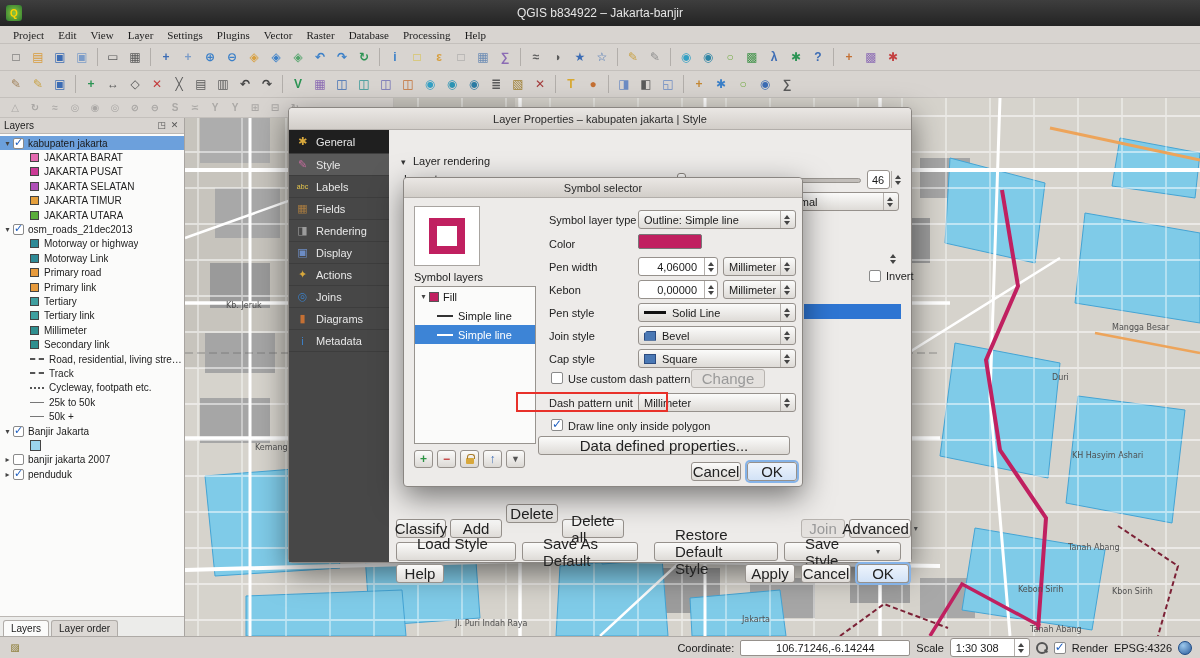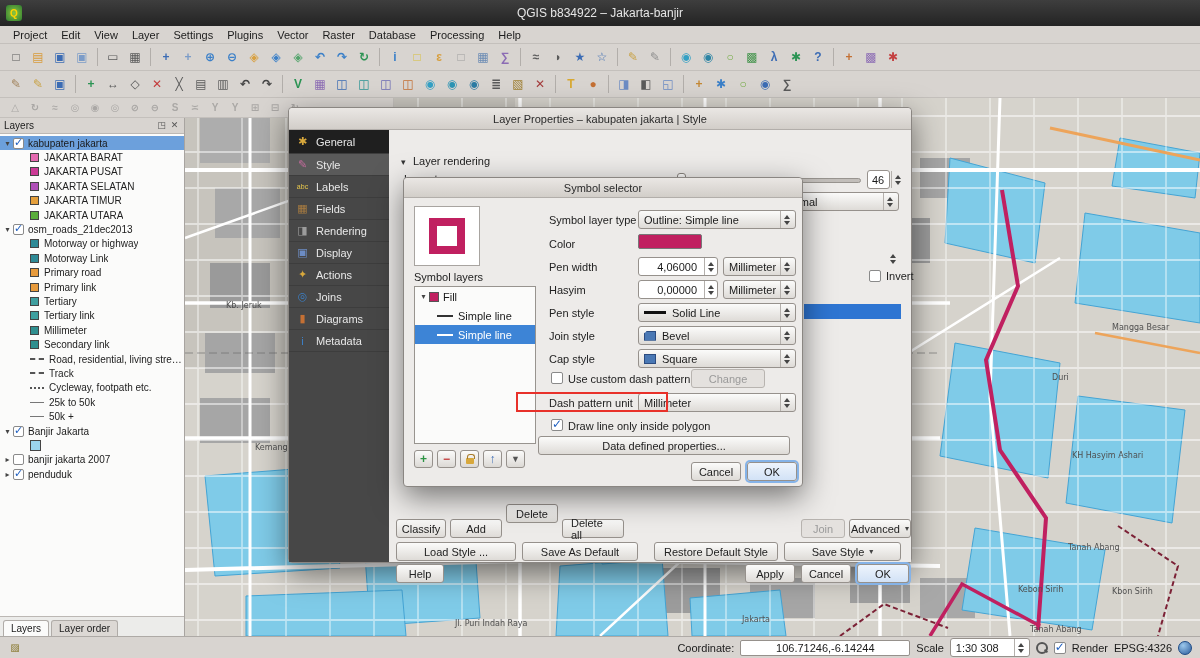--- a/index.html
+++ b/index.html
@@ -3,21 +3,21 @@
 <meta charset="utf-8">
 <style>
 *{margin:0;padding:0;box-sizing:border-box;}
 body{background:#444;font-family:"Liberation Sans","DejaVu Sans",sans-serif;font-size:11px;color:#1a1a1a;}
 #app{position:relative;width:1200px;height:658px;overflow:hidden;background:#d8d4d0;}
 
 
 .titlebar{height:26px;background:linear-gradient(#3e3e3e,#232323);color:#e6e6e6;display:flex;align-items:center;justify-content:center;font-size:12px;position:relative;}
 .app-icon{position:absolute;left:6px;top:5px;width:16px;height:16px;border-radius:3px;background:radial-gradient(#8cc63f,#2e7d32);color:#ffd400;font-size:10px;font-weight:bold;display:flex;align-items:center;justify-content:center;}
 .menubar{height:18px;background:#d8d4d0;display:flex;align-items:center;padding-left:6px;border-bottom:1px solid #c4c0bc;}
-.menu-item{padding:1px 7px;color:#1c1c1c;}
+.menu-item{padding:1px 7px;color:#1c1c1c;font-family:Liberation Serif, serif;}
 .toolbar{height:27px;background:#d8d4d0;display:flex;align-items:center;padding-left:5px;border-bottom:1px solid #c4c0bc;}
 .tb-icon{width:20px;height:20px;margin:0 1px;border-radius:3px;display:flex;align-items:center;justify-content:center;font-size:12px;font-weight:bold;}
 .tb-sep{width:1px;height:18px;background:#b2aeaa;margin:0 4px;}
 .toolbar.disabled .tb-icon{opacity:.4;}
 #toolbar3{position:absolute;left:0;top:98px;width:394px;height:20px;z-index:3;border-right:1px solid #c4c0bc;}
 #toolbar3 .tb-icon{width:18px;height:16px;font-size:10px;}
 
 
 #map-wrap{position:absolute;left:0;top:98px;width:1200px;height:538px;z-index:1;}
 .maplabel{font-size:8px;fill:#4f4f4f;font-family:"DejaVu Sans",sans-serif;}
@@ -53,21 +53,21 @@
 
 #statusbar{position:absolute;left:0;bottom:0;width:1200px;height:22px;background:#d8d4d0;border-top:1px solid #aeaaa6;display:flex;align-items:center;padding:0 8px;gap:6px;z-index:6;font-size:11px;}
 .field{background:#fff;border:1px solid #96918c;border-radius:2px;height:16px;display:flex;align-items:center;padding:0 6px;}
 .sb-icon{width:14px;height:14px;display:flex;align-items:center;justify-content:center;font-size:10px;color:#8a7a30;}
 .globe{width:14px;height:14px;border-radius:50%;background:radial-gradient(circle at 35% 30%,#9cc8ec,#2c5c9c);border:1px solid #1d4b86;}
 .mag{width:12px;height:12px;position:relative;}
 .mag::before{content:"";position:absolute;left:0;top:0;width:8px;height:8px;border:2px solid #555;border-radius:50%;}
 .mag::after{content:"";position:absolute;left:8px;top:8px;width:4px;height:2px;background:#555;transform:rotate(45deg);}
 
 
-.btn{position:absolute;height:19px;display:flex;align-items:center;justify-content:center;padding:0 8px;background:linear-gradient(#fbfbfa,#dedbd7);border:1px solid #96918c;border-radius:3px;font-size:11px;color:#222;}
+.btn{position:absolute;height:19px;display:flex;align-items:center;justify-content:center;padding:0 20px;background:linear-gradient(#fbfbfa,#dedbd7);border:1px solid #96918c;border-radius:3px;font-size:15px;color:#222;}
 .btn.disabled{color:#9a9a9a;background:#e4e1de;border-color:#b8b4b0;}
 .btn.dropdown::after{content:"▾";font-size:8px;margin-left:5px;color:#444;}
 .btn.focused{box-shadow:0 0 0 2px #85b3e8;background:linear-gradient(#eef4fc,#d2e2f6);}
 .combo{position:absolute;height:19px;background:linear-gradient(#fbfbfa,#dedbd7);border:1px solid #96918c;border-radius:3px;display:flex;align-items:center;padding:0 2px 0 5px;font-size:11px;}
 .combo .combo-val{flex:1;overflow:hidden;white-space:nowrap;}
 .combo-btns,.spin-btns{width:13px;display:flex;flex-direction:column;align-items:center;justify-content:center;gap:2px;border-left:1px solid #b4b0ac;height:100%;margin-left:4px;flex:none;}
 .combo-btns i,.spin-btns i{width:0;height:0;border-left:3px solid transparent;border-right:3px solid transparent;}
 .combo-btns i.up,.spin-btns i.up{border-bottom:4px solid #444;}
 .combo-btns i.dn,.spin-btns i.dn{border-top:4px solid #444;}
 .spin{position:absolute;height:19px;background:#fff;border:1px solid #96918c;border-radius:3px;display:flex;align-items:center;padding-left:4px;font-size:11px;}
@@ -619,21 +619,21 @@
         </span>
       </span>
     <span class="combo" style="left:319px;top:79px;width:73px;">
         <span class="combo-val">Millimeter</span>
         <span class="combo-btns">
           <i class="up"></i>
           <i class="dn"></i>
         </span>
       </span>
 
-    <span class="flabel" style="left:145px;top:106px;">Hasyim</span>
+    <span class="flabel" style="left:145px;top:106px;">Kebon</span>
     <span class="spin" style="left:234px;top:102px;width:80px;">
         <span class="spin-val">0,00000</span>
         <span class="spin-btns">
           <i class="up"></i>
           <i class="dn"></i>
         </span>
       </span>
     <span class="combo" style="left:319px;top:102px;width:73px;">
         <span class="combo-val">Millimeter</span>
         <span class="combo-btns">

